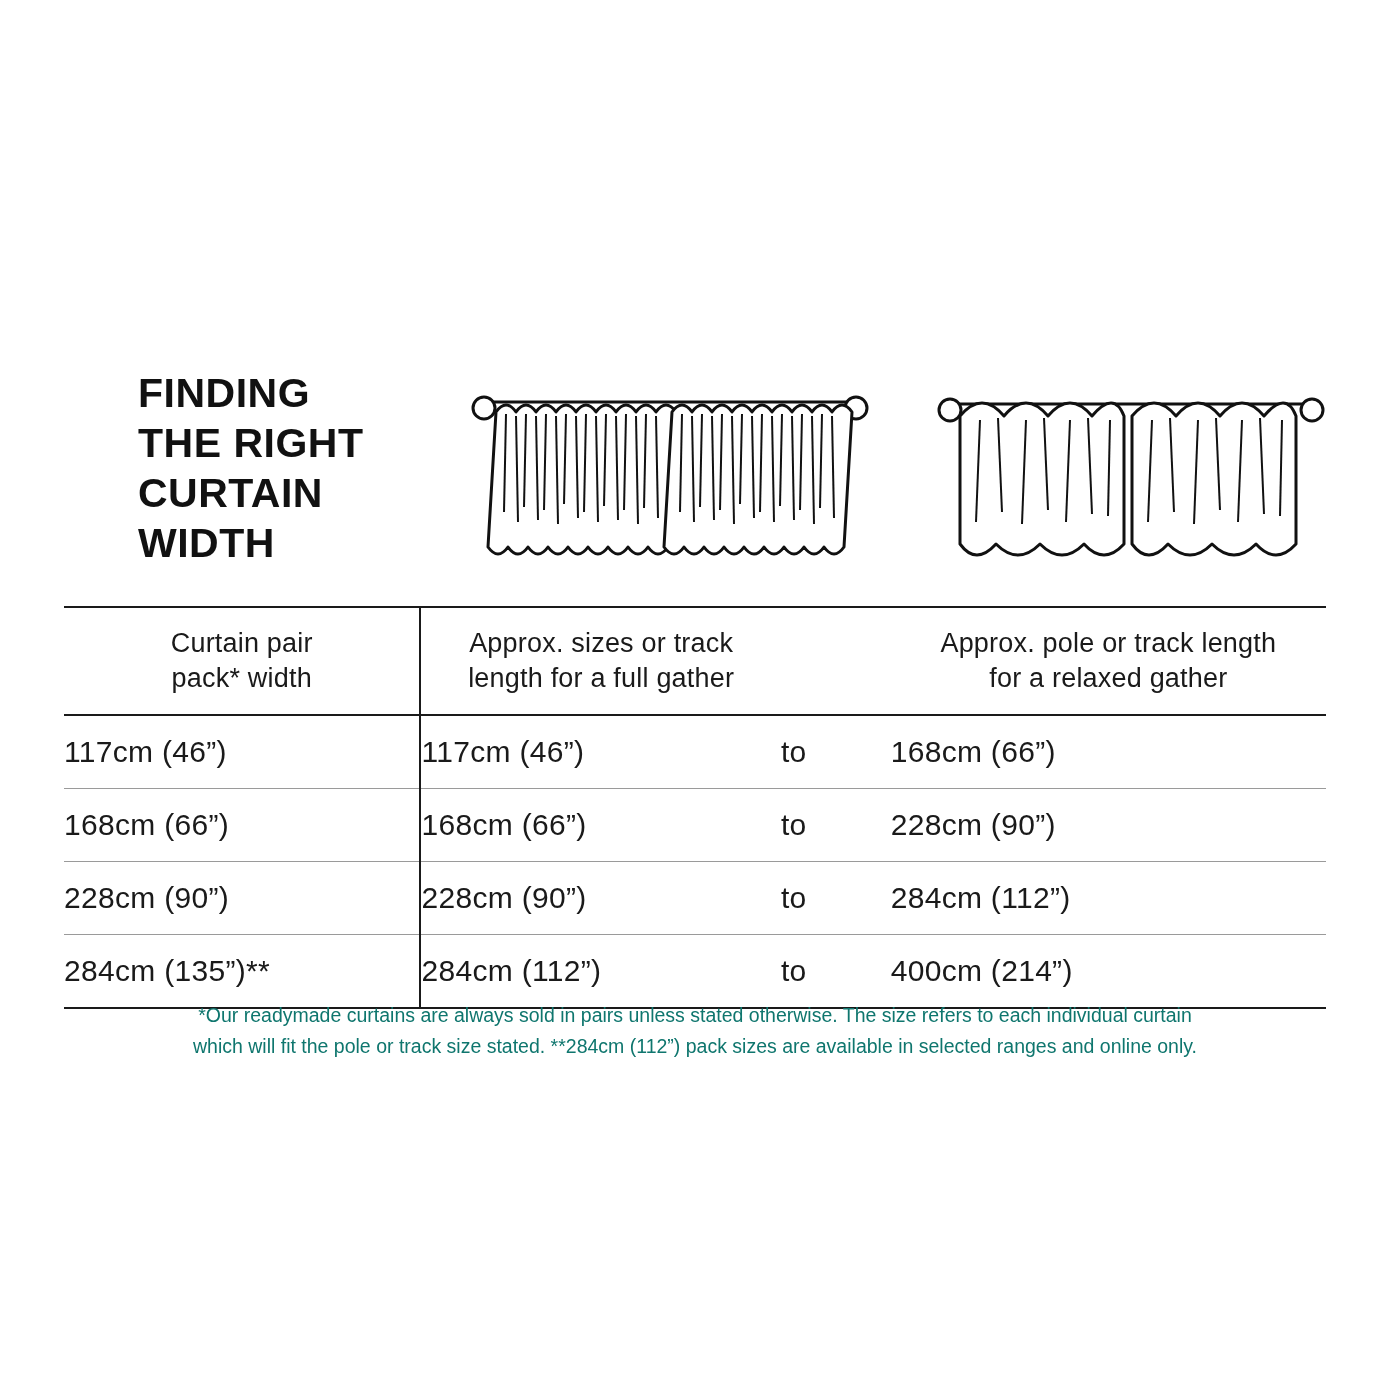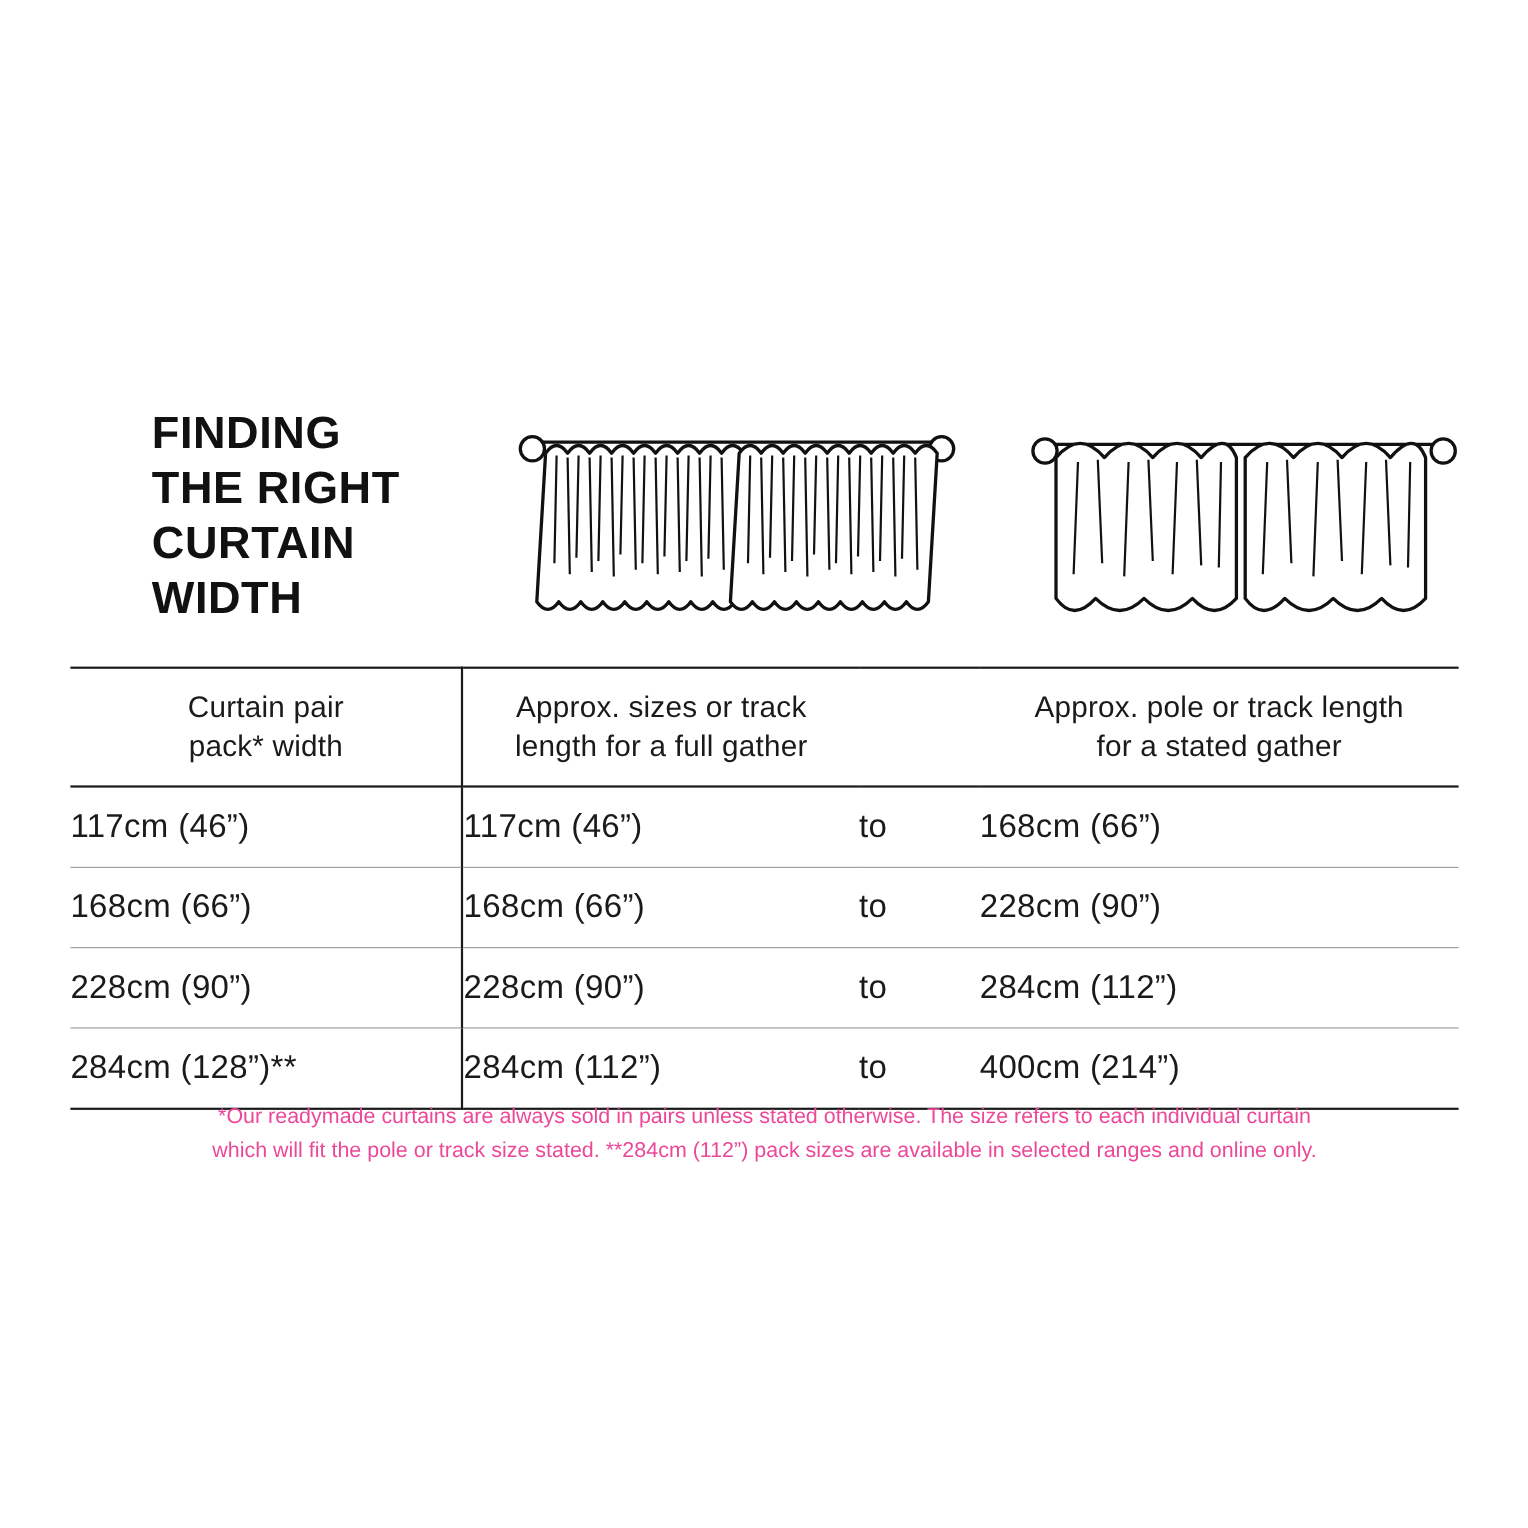--- a/index.html
+++ b/index.html
@@ -110,21 +110,21 @@
 
   
   .footnote {
     position: absolute;
     left: 120px;
     top: 1000px;
     width: 1150px;
     text-align: center;
     font-size: 19.5px;
     line-height: 1.6;
-    color: #ec4899;
+    color: #0f766e;
     white-space: pre-line;
   }
 </style>
 </head>
 <body>
 
 <div class="sheet">
 
   <div class="header">
 
@@ -223,21 +223,21 @@
 
   <table class="size-table">
     <thead>
       <tr>
         <th class="col-pack">Curtain pair
 pack* width</th>
         <th class="col-full">Approx. sizes or track
 length for a full gather</th>
         <th class="col-to"></th>
         <th class="col-relaxed">Approx. pole or track length
-for a stated gather</th>
+for a relaxed gather</th>
       </tr>
     </thead>
     <tbody>
       <tr>
         <td class="col-pack">117cm (46”)</td>
         <td class="col-full">117cm (46”)</td>
         <td class="col-to to-cell">to</td>
         <td class="col-relaxed">168cm (66”)</td>
       </tr>
       <tr>
@@ -246,21 +246,21 @@
         <td class="col-to to-cell">to</td>
         <td class="col-relaxed">228cm (90”)</td>
       </tr>
       <tr>
         <td class="col-pack">228cm (90”)</td>
         <td class="col-full">228cm (90”)</td>
         <td class="col-to to-cell">to</td>
         <td class="col-relaxed">284cm (112”)</td>
       </tr>
       <tr>
-        <td class="col-pack">284cm (128”)**</td>
+        <td class="col-pack">284cm (135”)**</td>
         <td class="col-full">284cm (112”)</td>
         <td class="col-to to-cell">to</td>
         <td class="col-relaxed">400cm (214”)</td>
       </tr>
     </tbody>
   </table>
 
   <div class="footnote">*Our readymade curtains are always sold in pairs unless stated otherwise. The size refers to each individual curtain
 which will fit the pole or track size stated. **284cm (112”) pack sizes are available in selected ranges and online only.</div>
 

